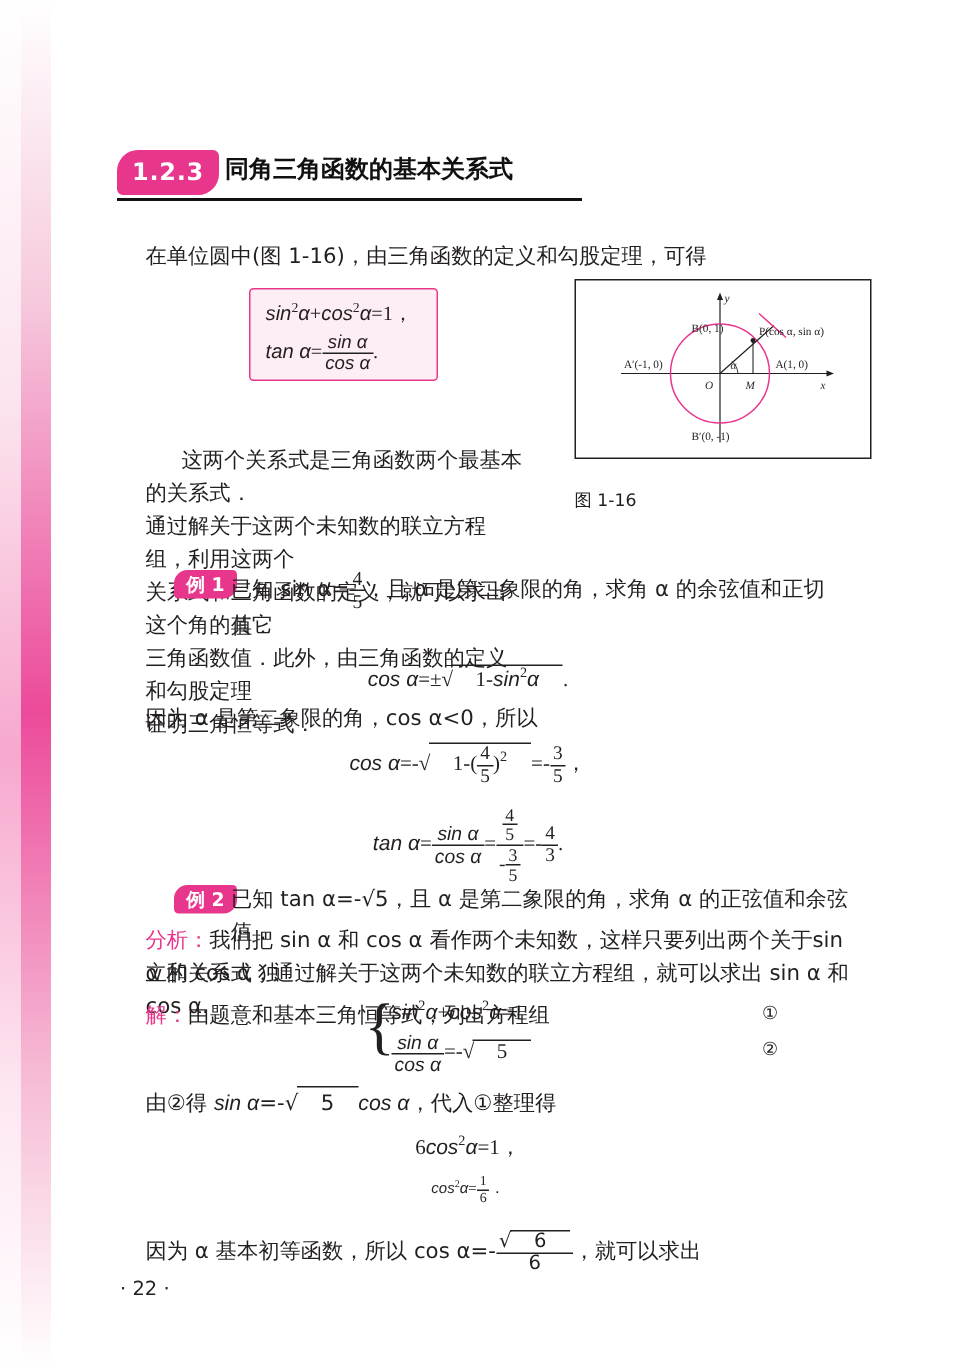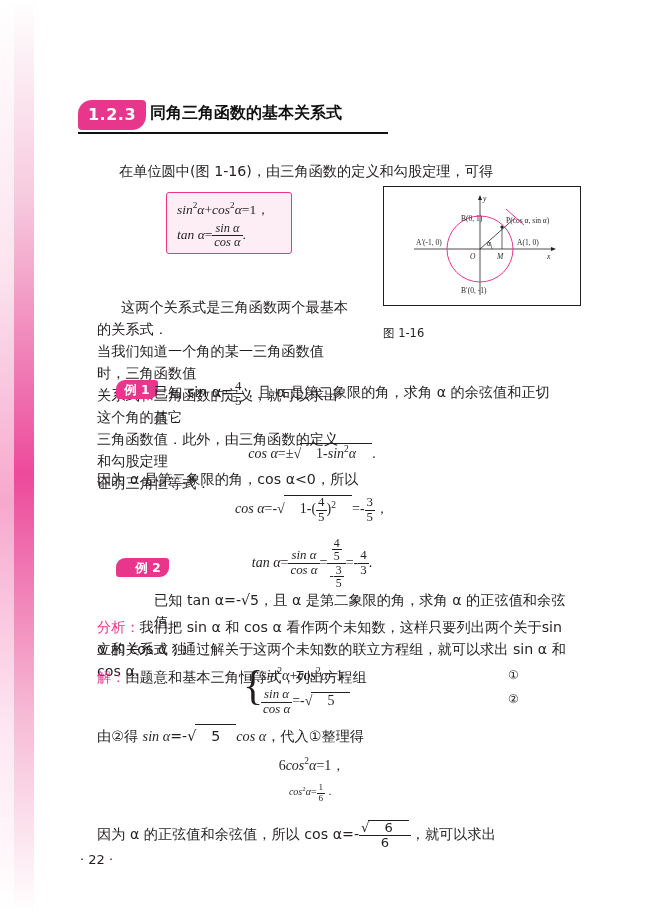--- a/index.html
+++ b/index.html
@@ -75,23 +75,23 @@
   }
 
   
   .txt {
     position:absolute;
     font-size:14.2px;
     line-height:22px;
     color:#231f20;
     font-family:"DejaVu Sans", sans-serif;
   }
-  .mi { font-family:Liberation Serif, serif; font-style:italic; }
-
-  .p1 { left:97px; top:160px; width:420px;margin-left:22px; }
+  .mi { font-family:Liberation Sans, sans-serif; font-style:italic; }
+
+  .p1 { left:97px; top:160px; width:420px; }
 
   
   .formula-box {
     position:absolute; left:166px; top:192px; width:124px; height:60px;
     border:1.2px solid #e9368d;
     background:#fdeef5;
     border-radius:3px;
   }
   .formula-box .f1 {
     position:absolute; left:10px; top:7px; font-size:13.5px;
@@ -200,21 +200,21 @@
         <text x="133" y="58">A(1, 0)</text>
         <text x="77" y="106">B′(0, -1)</text>
         <text x="122" y="36">P(cos α, sin α)</text>
       </g>
     </svg>
   </div>
   <div class="fig-cap">图 1-16</div>
 
   <div class="txt p2">
     <div style="text-indent:24px">这两个关系式是三角函数两个最基本的关系式．</div>
-    <div>当我们知道一个角的某一三角函数值时，三角函数值</div>
+    <div>通过解关于这两个未知数的联立方程组，利用这两个</div>
     <div>关系式和三角函数的定义，就可以求出这个角的其它</div>
     <div>三角函数值．此外，由三角函数的定义和勾股定理</div>
     <div>证明三角恒等式．</div>
   </div>
 
   <div class="ex-badge" style="left:104px; top:380px;">例 1</div>
   <div class="txt" style="left:154px; top:379px; width:420px;">
     <span>已知 sin α=</span><span class="frac" style="font-family:'Liberation Serif',serif;"><span class="num">4</span><span class="den">5</span></span><span>，且 α 是第二象限的角，求角 α 的余弦值和正切值．</span>
   </div>
 
@@ -226,21 +226,21 @@
   <div class="txt" style="left:97px; top:468px;">因为 α 是第二象限的角，cos α&lt;0，所以</div>
 
   <div class="center-eq" style="left:97px; top:495px; width:430px; font-size:14px;">
     <span class="mi">cos α</span>=-<span class="sqrt-wrap">√<span class="overbar">1-<span style="display:inline-block;">(<span class="frac"><span class="num">4</span><span class="den">5</span></span>)<sup class="sm">2</sup></span></span></span>=-<span class="frac"><span class="num">3</span><span class="den">5</span></span>，
   </div>
 
   <div class="center-eq" style="left:97px; top:537px; width:430px; font-size:14px;">
     <span class="mi">tan α</span>=<span class="frac"><span class="num mi">sin α</span><span class="den mi">cos α</span></span>=<span class="frac"><span class="num"><span class="frac"><span class="num">4</span><span class="den">5</span></span></span><span class="den">-<span class="frac"><span class="num">3</span><span class="den">5</span></span></span></span>=-<span class="frac"><span class="num">4</span><span class="den">3</span></span>.
   </div>
 
-  <div class="ex-badge" style="left:104px; top:558px;padding-left:11px;">例 2</div>
+  <div class="ex-badge" style="left:104px; top:590px;">例 2</div>
   <div class="txt" style="left:154px; top:589px; width:430px;">已知 tan α=-√5，且 α 是第二象限的角，求角 α 的正弦值和余弦值．</div>
 
   <div class="txt" style="left:97px; top:616px; width:470px;">
     <span class="pinktext">分析：</span><span>我们把 sin α 和 cos α 看作两个未知数，这样只要列出两个关于sin α 和 cos α 独</span>
   </div>
   <div class="txt" style="left:97px; top:638px; width:480px;">立的关系式，通过解关于这两个未知数的联立方程组，就可以求出 sin α 和 cos α.</div>
 
   <div class="txt" style="left:97px; top:666px;">
     <span class="pinktext">解：</span><span>由题意和基本三角恒等式，列出方程组</span>
   </div>
@@ -263,17 +263,17 @@
 
   <div class="center-eq" style="left:97px; top:756px; width:430px; font-size:14px;">
     6<span class="mi">cos</span><sup class="sm">2</sup><span class="mi">α</span>=1，
   </div>
 
   <div class="center-eq" style="left:97px; top:783px; width:430px; font-size:10px;">
     <span class="mi">cos</span><sup class="sm">2</sup><span class="mi">α</span>=<span class="frac"><span class="num">1</span><span class="den">6</span></span>．
   </div>
 
   <div class="txt" style="left:97px; top:820px;">
-    <span>因为 α 的正弦值和余弦值，所以 cos α=-</span><span class="frac"><span class="num"><span class="sqrt-wrap">√<span class="overbar">6</span></span></span><span class="den">6</span></span><span>，就可以求出</span>
+    <span>因为 α 基本初等函数，所以 cos α=-</span><span class="frac"><span class="num"><span class="sqrt-wrap">√<span class="overbar">6</span></span></span><span class="den">6</span></span><span>，就可以求出</span>
   </div>
 
   <div class="footer-page">·  22  ·</div>
 </div>
 
 </body></html>

